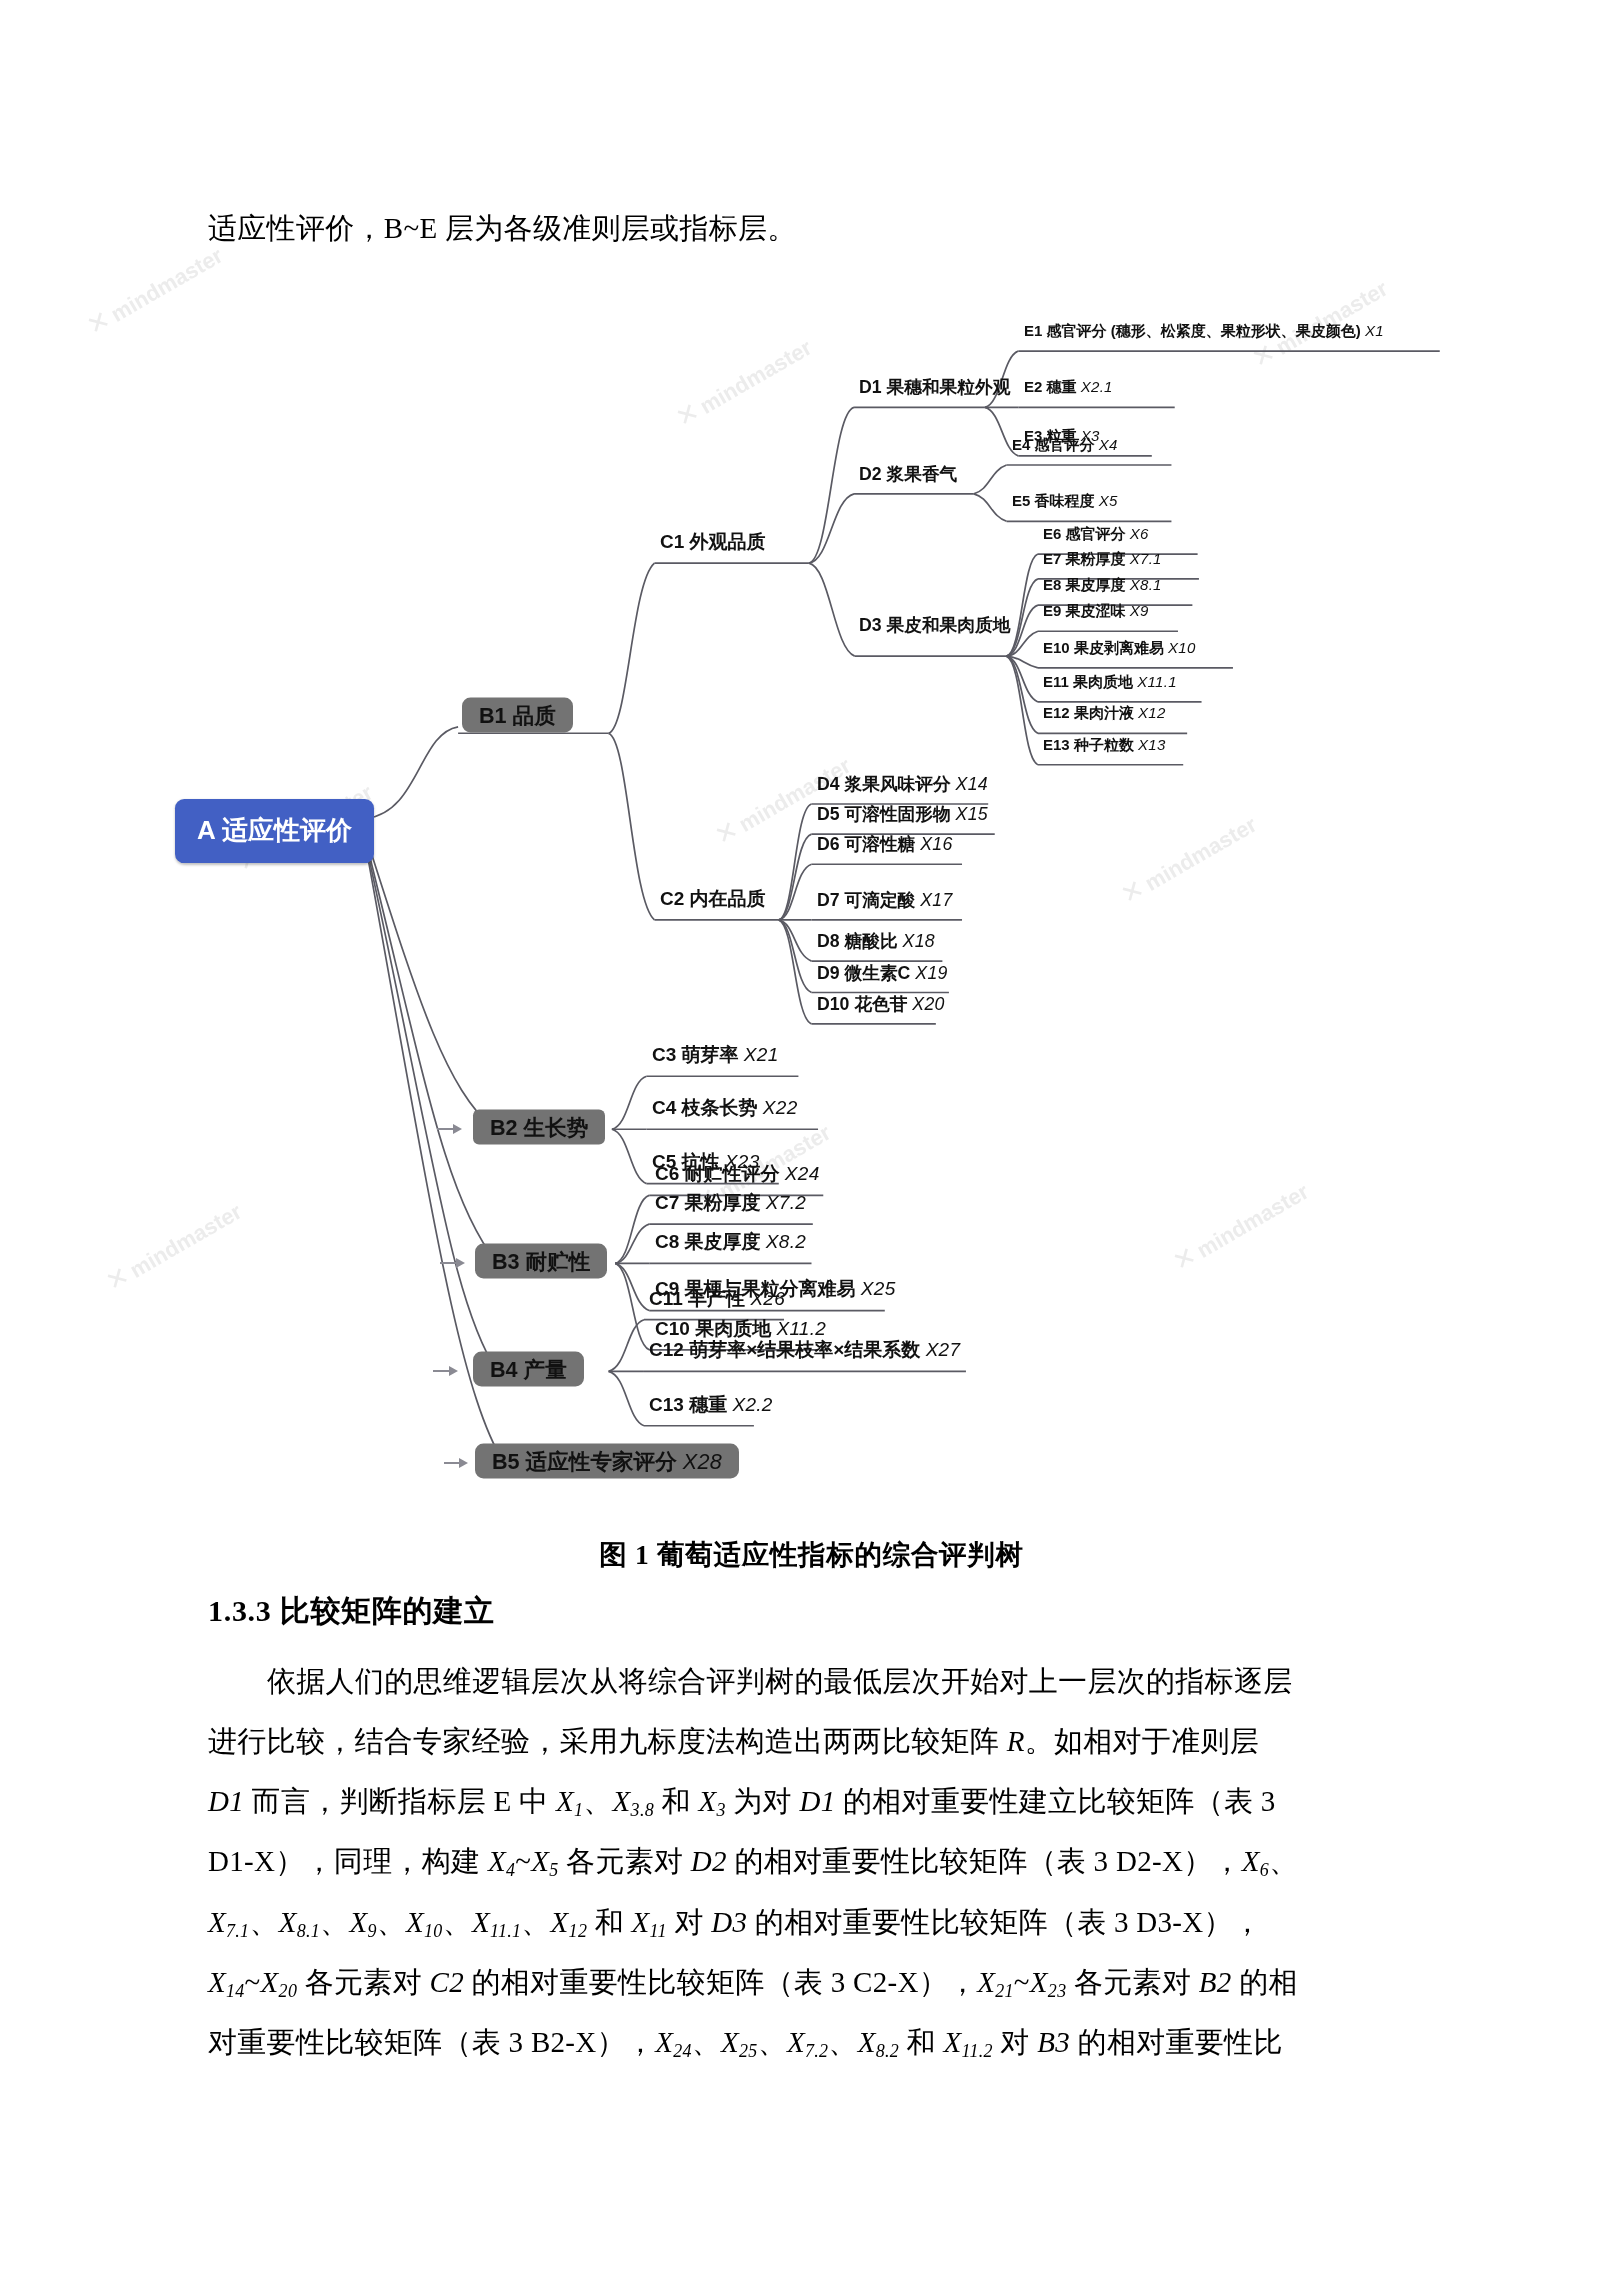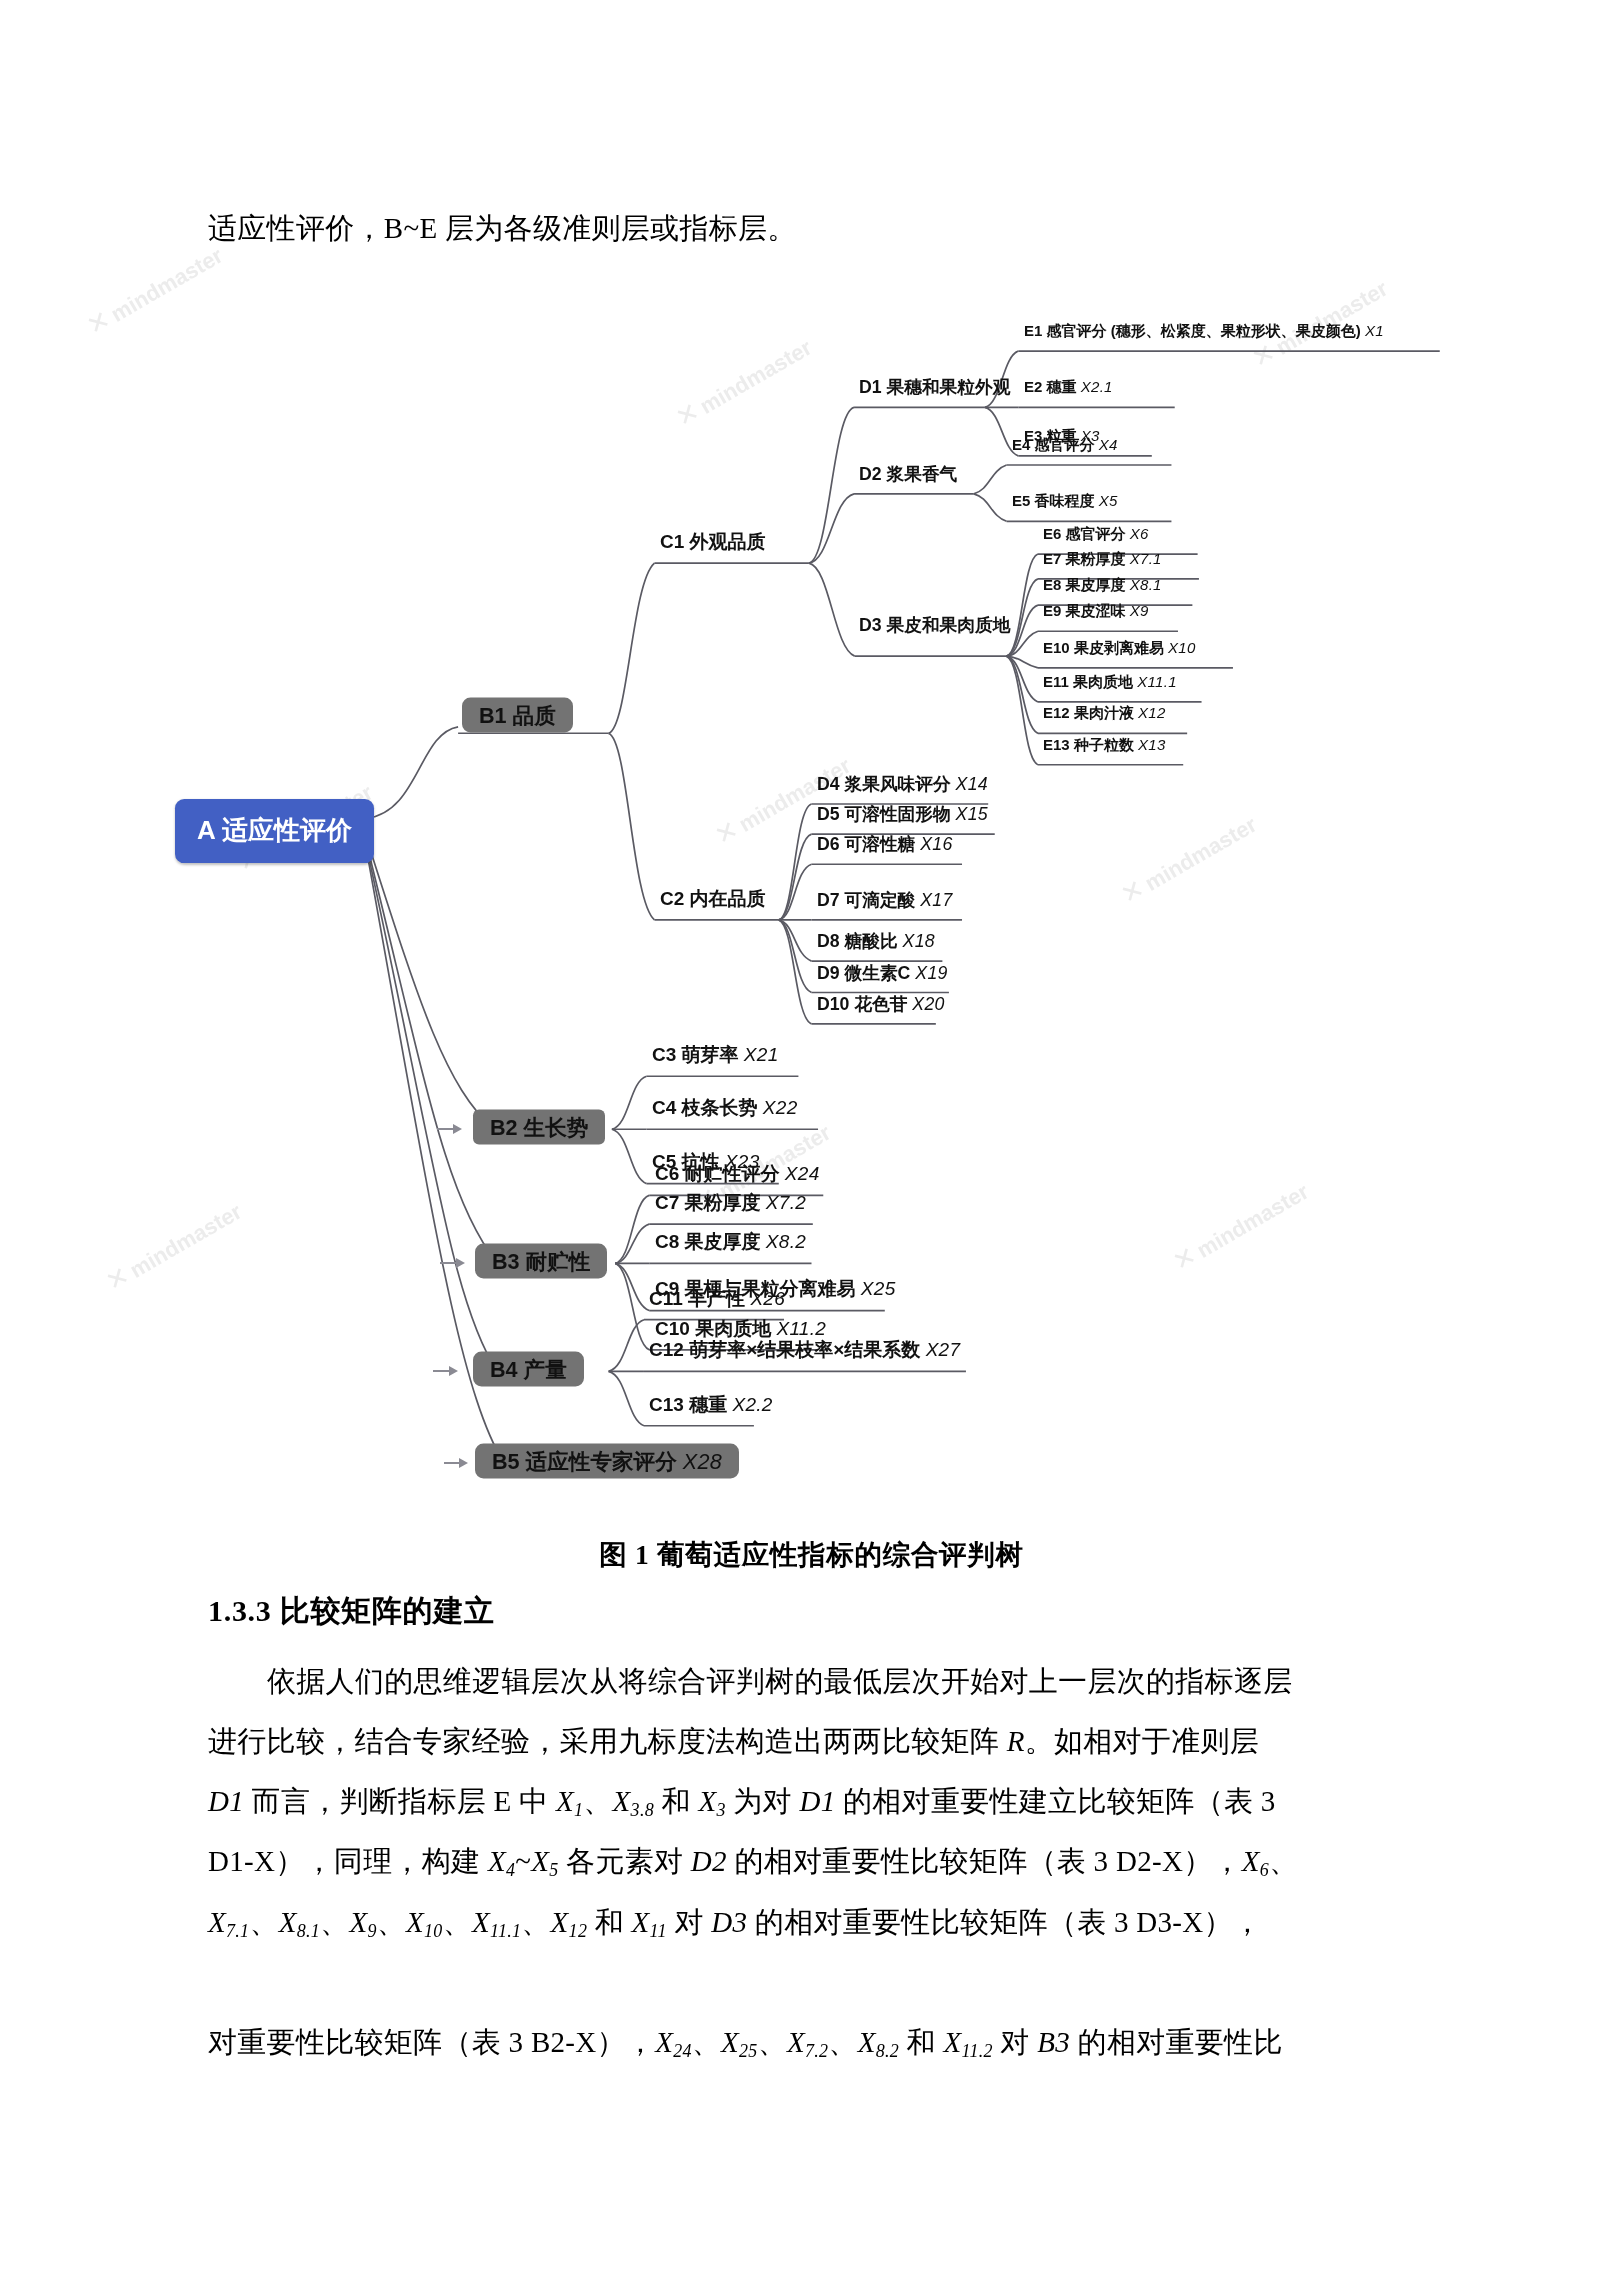--- a/index.html
+++ b/index.html
@@ -429,18 +429,21 @@
   </div>
   <div class="body-text" style="top:1771px;">
     <span class="it">D1</span> 而言，判断指标层 E 中 <span class="it">X<sub>1</sub></span>、<span class="it">X<sub>3.8</sub></span> 和 <span class="it">X<sub>3</sub></span> 为对 <span class="it">D1</span> 的相对重要性建立比较矩阵（表 3
   </div>
   <div class="body-text" style="top:1831px;">
     D1-X），同理，构建 <span class="it">X<sub>4</sub></span>~<span class="it">X<sub>5</sub></span> 各元素对 <span class="it">D2</span> 的相对重要性比较矩阵（表 3 D2-X），<span class="it">X<sub>6</sub></span>、
   </div>
   <div class="body-text" style="top:1892px;">
     <span class="it">X<sub>7.1</sub></span>、<span class="it">X<sub>8.1</sub></span>、<span class="it">X<sub>9</sub></span>、<span class="it">X<sub>10</sub></span>、<span class="it">X<sub>11.1</sub></span>、<span class="it">X<sub>12</sub></span> 和 <span class="it">X<sub>11</sub></span> 对 <span class="it">D3</span> 的相对重要性比较矩阵（表 3 D3-X），
   </div>
+  <div class="body-text" style="top:1952px;">
+    <span class="it">X<sub>14</sub></span>~<span class="it">X<sub>20</sub></span> 各元素对 <span class="it">C2</span> 的相对重要性比较矩阵（表 3 C2-X），<span class="it">X<sub>21</sub></span>~<span class="it">X<sub>23</sub></span> 各元素对 <span class="it">B2</span> 的相
+  </div>
   <div class="body-text" style="top:2012px;">
     对重要性比较矩阵（表 3 B2-X），<span class="it">X<sub>24</sub></span>、<span class="it">X<sub>25</sub></span>、<span class="it">X<sub>7.2</sub></span>、<span class="it">X<sub>8.2</sub></span> 和 <span class="it">X<sub>11.2</sub></span> 对 <span class="it">B3</span> 的相对重要性比
   </div>
 
 </div>
 
 
 </body></html>

